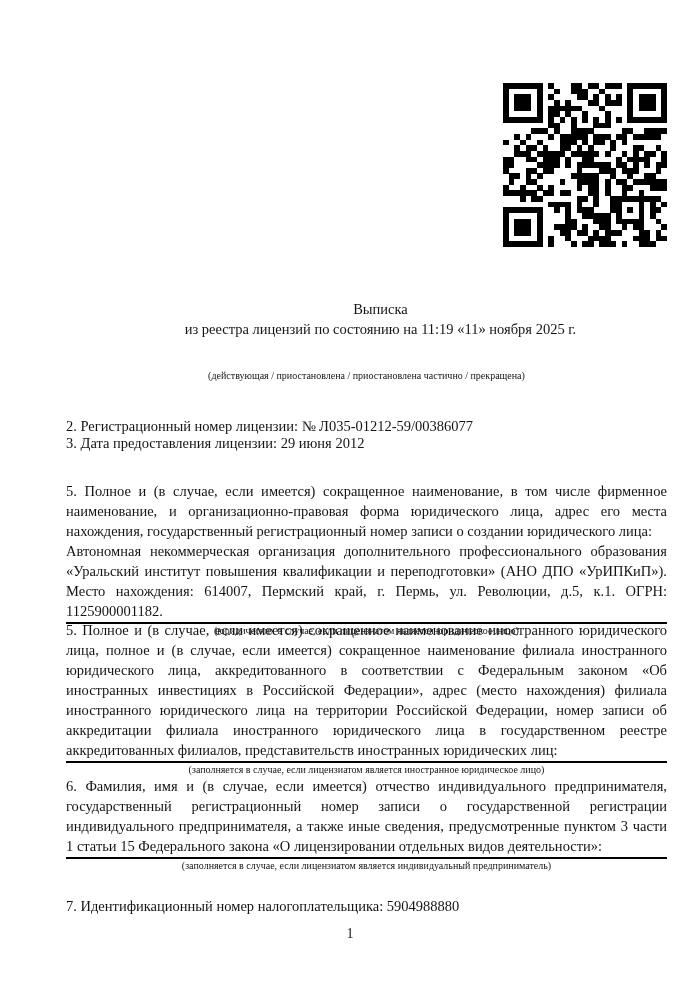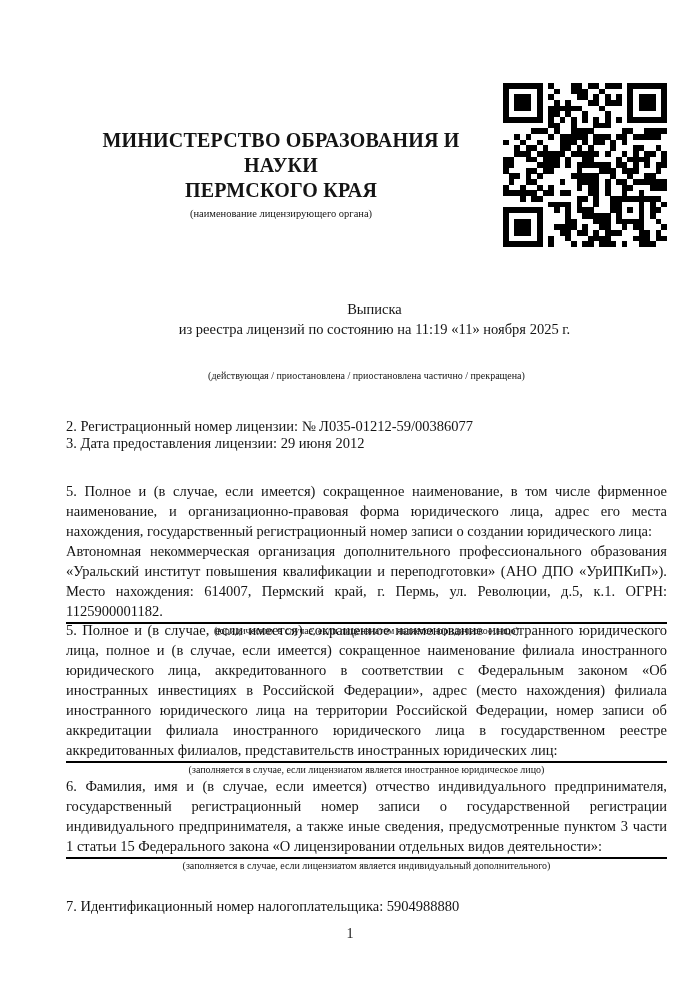--- a/index.html
+++ b/index.html
@@ -26,21 +26,21 @@
   .header-caption {
     font-size: 10.5px; line-height: 13px; margin-top: 4px;
   }
 
   
   .qr { left: 503px; top: 83px; width: 164px; height: 164px; }
   .qr svg { display: block; }
 
   
   .subject {
-    left: 74px; top: 299px; width: 601px;
+    left: 80px; top: 299px; width: 601px;
     text-align: center; font-size: 14.5px; line-height: 20px;
   }
   .subject p { margin: 0; }
 
   
   .item {
     left: 66px; width: 601px; font-size: 14.5px; line-height: 20px;
   }
   .item p { margin: 0; }
   .just { text-align: justify; }
@@ -492,25 +492,20 @@
         <rect x="96.14" y="158.34" width="5.71" height="5.71" fill="#000000"></rect>
         <rect x="101.79" y="158.34" width="5.71" height="5.71" fill="#000000"></rect>
         <rect x="107.45" y="158.34" width="5.71" height="5.71" fill="#000000"></rect>
         <rect x="118.76" y="158.34" width="5.71" height="5.71" fill="#000000"></rect>
         <rect x="135.72" y="158.34" width="5.71" height="5.71" fill="#000000"></rect>
         <rect x="141.38" y="158.34" width="5.71" height="5.71" fill="#000000"></rect>
         <rect x="147.03" y="158.34" width="5.71" height="5.71" fill="#000000"></rect>
       </svg>
   </div>
 
-  <div class="abs header">
-    <div class="ministry-title">МИНИСТЕРСТВО ОБРАЗОВАНИЯ И НАУКИ</div>
-    <div class="ministry-title">ПЕРМСКОГО КРАЯ</div>
-    <div class="header-caption">(наименование лицензирующего органа)</div>
-  </div>
 
   <div class="abs subject">
     <p>Выписка</p>
     <p>из реестра лицензий по состоянию на 11:19 «11» ноября 2025 г.</p>
   </div>
 
   <div class="abs item" style="top:369px">
     <p class="fill-caption" style="margin-top:0">(действующая / приостановлена / приостановлена частично / прекращена)</p>
   </div>
 
@@ -533,21 +528,21 @@
     <p class="just">5. Полное и (в случае, если имеется) сокращенное наименование иностранного юридического лица, полное и (в случае, если имеется) сокращенное наименование филиала иностранного юридического лица, аккредитованного в соответствии с Федеральным законом «Об иностранных инвестициях в Российской Федерации», адрес (место нахождения) филиала иностранного юридического лица на территории Российской Федерации, номер записи об аккредитации филиала иностранного юридического лица в государственном реестре аккредитованных филиалов, представительств иностранных юридических лиц:</p>
     <p class="just"></p>
     <div class="rule"></div>
     <p class="fill-caption">(заполняется в случае, если лицензиатом является иностранное юридическое лицо)</p>
   </div>
 
   <div class="abs item" style="top:776px">
     <p class="just">6. Фамилия, имя и (в случае, если имеется) отчество индивидуального предпринимателя, государственный регистрационный номер записи о государственной регистрации индивидуального предпринимателя, а также иные сведения, предусмотренные пунктом 3 части 1 статьи 15 Федерального закона «О лицензировании отдельных видов деятельности»:</p>
     <p class="just"></p>
     <div class="rule"></div>
-    <p class="fill-caption">(заполняется в случае, если лицензиатом является индивидуальный дополнительного)</p>
+    <p class="fill-caption">(заполняется в случае, если лицензиатом является индивидуальный предприниматель)</p>
   </div>
 
   <div class="abs item" style="top:896px">
     <p>7. Идентификационный номер налогоплательщика: 5904988880</p>
   </div>
 
   <div class="abs pagenum">1</div>
 
 </div>
 

